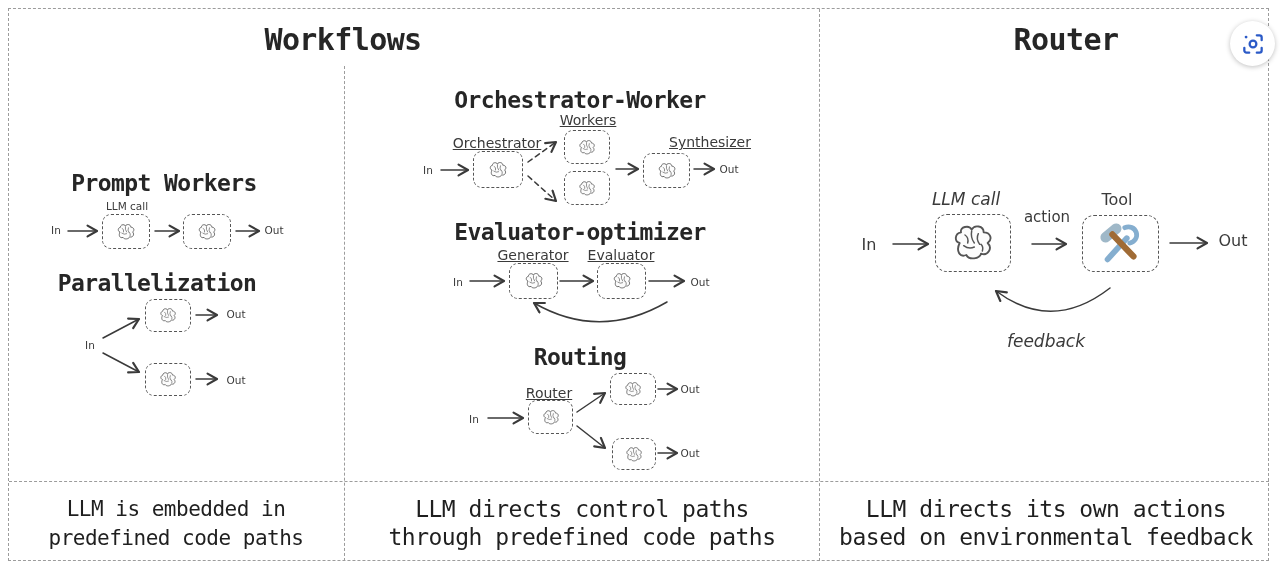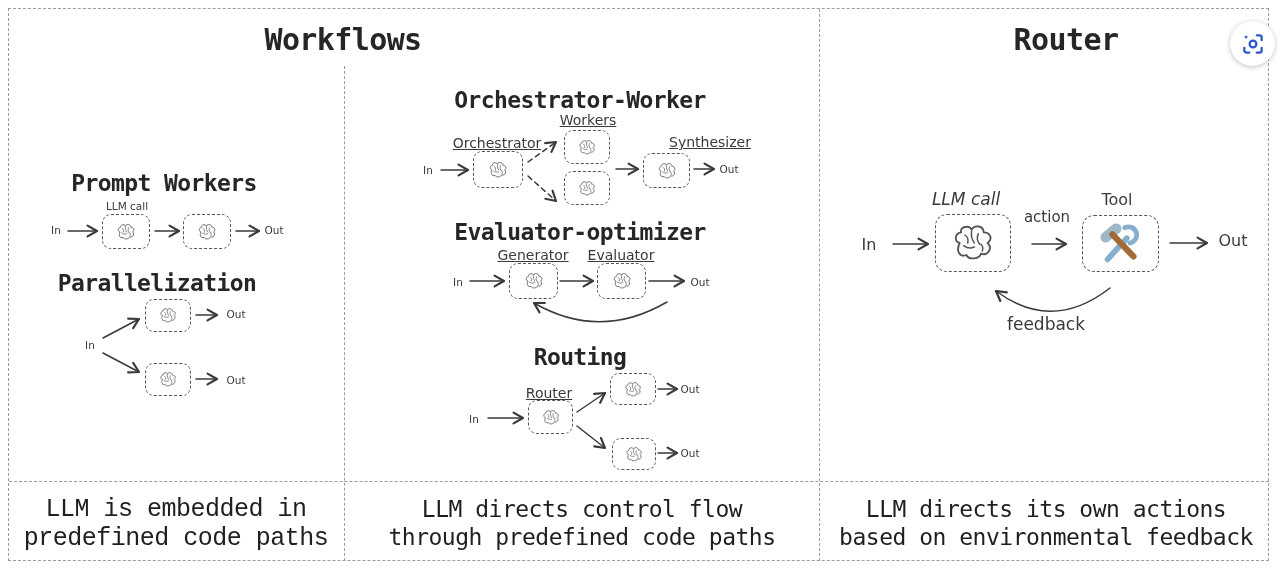--- a/index.html
+++ b/index.html
@@ -20,21 +20,21 @@
   }
   .t-big   { font-size:30px; }
   .t-mid   { font-size:23px; }
 
   .caption {
     position:absolute; transform:translate(-50%,-50%);
     font-family:"DejaVu Sans Mono","Liberation Mono",monospace;
     color:#1f1f1f; text-align:center; white-space:nowrap; letter-spacing:-0.5px;
   }
   .caption span { display:block; }
-  .c1 { font-size:25px; line-height:29px;font-family:Liberation Mono, monospace; }
+  .c1 { font-size:21px; line-height:29px; }
   .c23 { font-size:23px; line-height:28px; }
 
   .hand {
     position:absolute; transform:translate(-50%,-50%);
     color:#3a3a3a; white-space:nowrap;
   }
   .h10 { font-size:10.5px; }
   .h11 { font-size:14px;text-decoration:underline; }
   .h15 { font-size:15px; }
   .h16 { font-size:16px; }
@@ -199,21 +199,21 @@
       </svg>
   </div>
   <div class="hand h15" style="left:1047px; top:217px;">action</div>
   <div class="hand h16" style="left:1117px; top:199px;">Tool</div>
   <div class="node" style="left:1082px; top:215px; width:77px; height:57px; border-radius:12px;">
     <svg width="46" height="46">
         <use href="#tools"></use>
       </svg>
   </div>
   <div class="hand h16" style="left:1233px; top:240px;">Out</div>
-  <div class="hand h17" style="left:1046px; top:324px; ">feedback</div>
+  <div class="hand h17" style="left:1046px; top:341px; font-style:italic;">feedback</div>
 
   <svg class="arrow-layer" width="1280" height="577" fill="none" stroke="#3a3a3a" stroke-width="1.5" stroke-linecap="round">
 
     <path d="M68 231 H97" marker-end="url(#ah)"></path>
     <path d="M155 231 H179" marker-end="url(#ah)"></path>
     <path d="M236 231 H259" marker-end="url(#ah)"></path>
 
     <path d="M103 338 L139 319" marker-end="url(#ah)"></path>
     <path d="M103 353 L139 372" marker-end="url(#ah)"></path>
     <path d="M196 315 H217" marker-end="url(#ah)"></path>
@@ -240,21 +240,21 @@
     <path d="M1032 244 H1066" marker-end="url(#ah)"></path>
     <path d="M1170 243 H1207" marker-end="url(#ah)"></path>
     <path d="M1110 288 Q 1052 333 996 291" marker-end="url(#ah)"></path>
   </svg>
 
   <div class="caption c1" style="left:176px; top:524px;">
     <span>LLM is embedded in</span>
     <span>predefined code paths</span>
   </div>
   <div class="caption c23" style="left:582px; top:523px;">
-    <span>LLM directs control flow</span>
+    <span>LLM directs control paths</span>
     <span>through predefined code paths</span>
   </div>
   <div class="caption c23" style="left:1046px; top:523px;">
     <span>LLM directs its own actions</span>
     <span>based on environmental feedback</span>
   </div>
 
 </div>
 
 </body></html>

